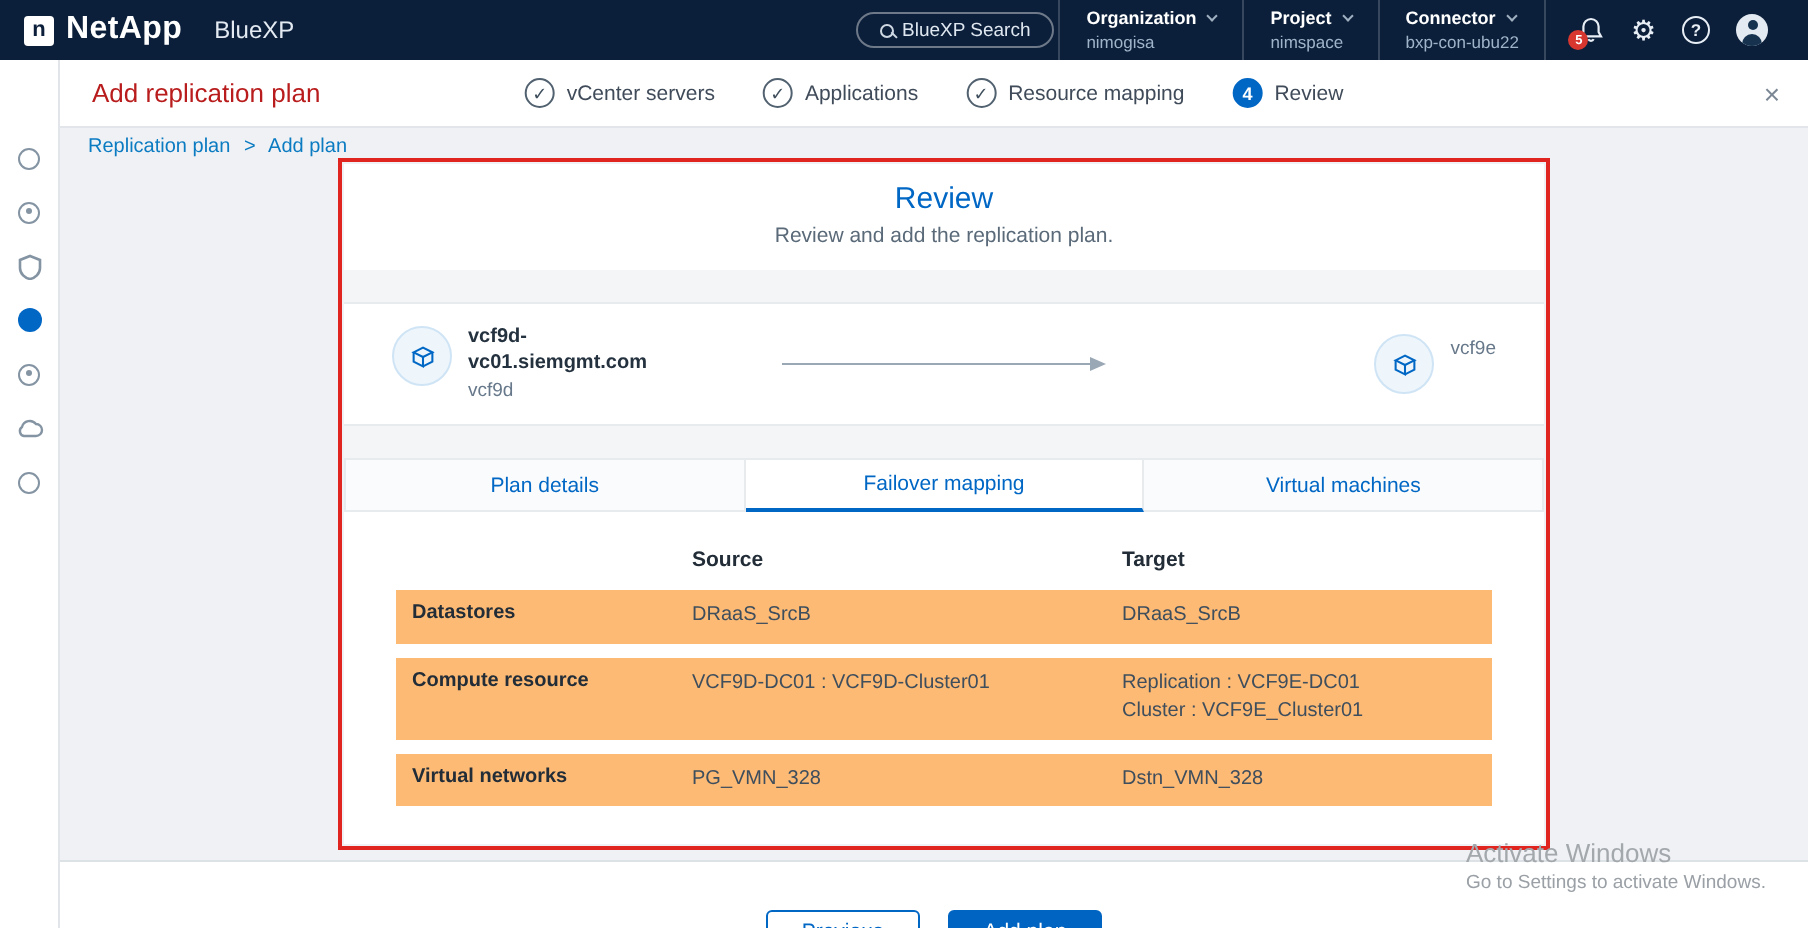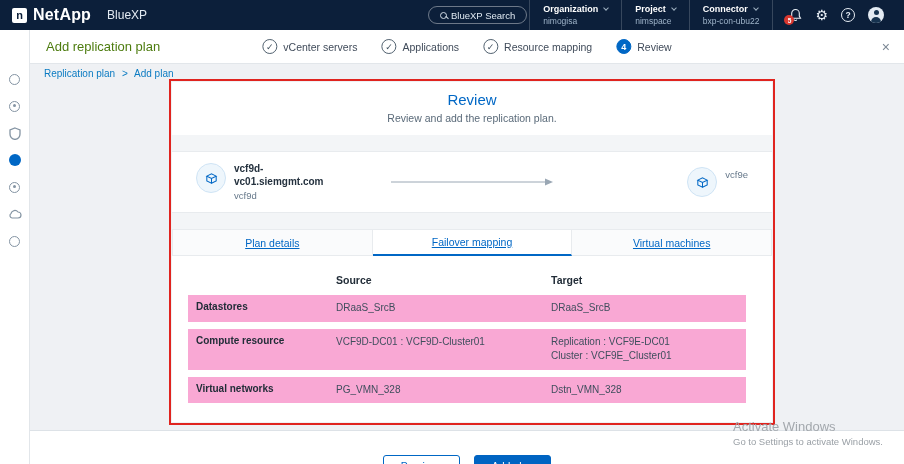--- a/index.html
+++ b/index.html
@@ -40,21 +40,21 @@
                  font-size:8.5px; font-weight:bold; display:flex; align-items:center; justify-content:center; cursor:pointer; }
   .avatar { width:16px; height:16px; border-radius:50%; background:#e3eaf2; position:relative; overflow:hidden; cursor:pointer; }
   .avatar::before { content:""; position:absolute; top:3px; left:5.5px; width:5px; height:5px;
                     border-radius:50%; background:#16324f; }
   .avatar::after { content:""; position:absolute; top:9.5px; left:3px; width:10px; height:7px;
                    border-radius:5px 5px 0 0; background:#16324f; }
 
   
   .wizardbar { position:absolute; left:30px; top:30px; width:874px; height:34px; background:#fff;
                border-bottom:1px solid #e2e6ea; display:flex; align-items:center; z-index:10; }
-  .wizard-title { color:#4d7c0f; font-size:13px; margin-left:16px;text-align:center; }
+  .wizard-title { color:#b91c1c; font-size:13px; margin-left:16px;text-align:center; }
   .steps { position:absolute; left:50%; top:0; height:100%; transform:translateX(-50%);
            display:flex; align-items:center; gap:24px; }
   .step { display:flex; align-items:center; gap:6px; cursor:pointer; white-space:nowrap; }
   .step-circle { width:15px; height:15px; border-radius:50%; display:flex; align-items:center;
                  justify-content:center; font-size:9px; }
   .step-circle.done { border:1.4px solid #51616f; color:#3e4e5c; }
   .step-circle.active { background:#0067c5; border:1.4px solid #0067c5; color:#fff; font-weight:bold; }
   .step-label { font-size:10.5px; color:#404b5a; }
   .close-x { position:absolute; right:14px; top:50%; transform:translateY(-50%); color:#7b8794;
              font-size:14px; cursor:pointer; line-height:1; }
@@ -87,28 +87,28 @@
   .vc-card { height:62px; background:#fff; border-top:1px solid #e8ebee; border-bottom:1px solid #e8ebee;
              display:flex; align-items:center; padding:0 24px; }
   .vc { display:flex; align-items:flex-start; gap:8px; width:160px; }
   .vc-icon { width:30px; height:30px; border-radius:50%; background:#eef6fc; border:1px solid #cfe4f5;
              display:flex; align-items:center; justify-content:center; flex:none; }
   .vc-name { font-size:10px; font-weight:bold; color:#24313e; width:95px; line-height:1.25; }
   .vc-id { font-size:9.5px; color:#66788a; margin-top:2px; }
   .vc-arrow { flex:1; display:flex; justify-content:center; align-items:center; }
   .tabs { display:flex; height:27px; }
   .tab { flex:1; display:flex; align-items:center; justify-content:center; font-size:10.5px;
-         color:#0067c5; background:#fafbfc; border:1px solid #e8ebee; border-left:none; cursor:pointer;text-decoration:underline; }
+         color:#0067c5; background:#fafbfc; border:1px solid #e8ebee; border-left:none; cursor:pointer; }
   .tab:first-child { border-left:1px solid #e8ebee; }
   .tab.active { background:#fff; border-bottom:2px solid #0067c5; }
-  .table-area { padding:12px 26px 0 16px; }
+  .table-area { padding:12px 26px 0 26px; }
   .trow, .thead { display:grid; grid-template-columns:140px 215px 1fr; padding:6px 8px 6px 8px; align-items:start; }
   .thead { background:#fff; padding-bottom:9px; }
   .th { font-size:10.5px; font-weight:bold; color:#222d38; }
-  .trow { background:#f9a8d4; margin-bottom:7px; }
+  .trow { background:#fdba74; margin-bottom:7px; }
   .rowlabel { font-size:10px; font-weight:bold; color:#222d38; }
   .cellval { font-size:10px; color:#3f4e5d; line-height:1.45; }
   .cellval div:empty { display:none; }
 
   
   .footer { position:absolute; left:30px; top:430px; width:874px; height:34px; background:#fff;
             border-top:1px solid #dde2e7; display:flex; align-items:center; justify-content:center;
             gap:14px; z-index:10; }
   .btn { height:21px; border-radius:3px; font-size:10.5px; padding:0 17px; cursor:pointer;
          font-family:"Liberation Sans", sans-serif;margin-top:36px; }

